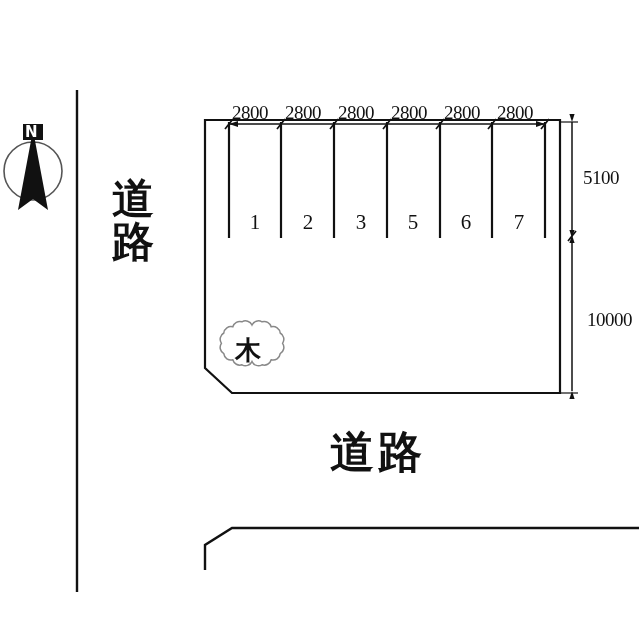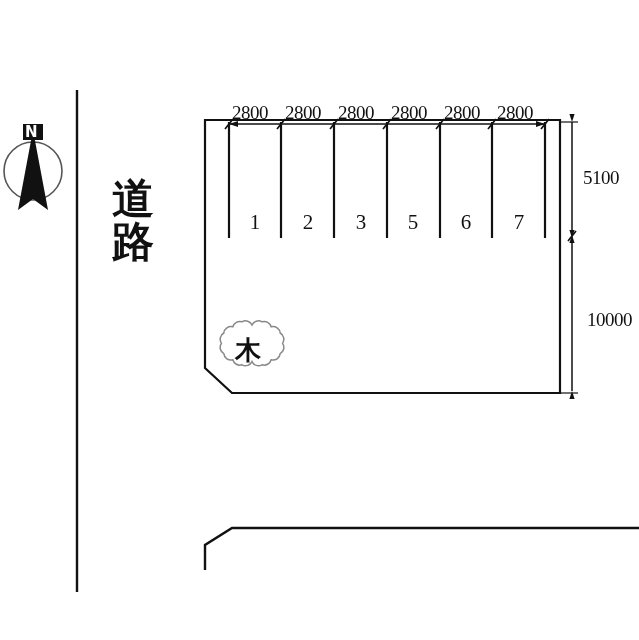--- a/index.html
+++ b/index.html
@@ -177,16 +177,17 @@
   <div class="lbl stall-num" style="left:341px; top:212px;">3</div>
   <div class="lbl stall-num" style="left:393px; top:212px;">5</div>
   <div class="lbl stall-num" style="left:446px; top:212px;">6</div>
   <div class="lbl stall-num" style="left:499px; top:212px;">7</div>
 
   <div class="lbl road-label-left" style="left:108px; top:178px; width:50px;">
       <div>道</div>
       <div>路</div>
     </div>
 
+  <div class="lbl road-label-bottom" style="left:330px; top:430px;">道路</div>
 
   <div class="lbl tree-kanji" style="left:235px; top:337px;">木</div>
 
 </div>
 
 </body></html>

